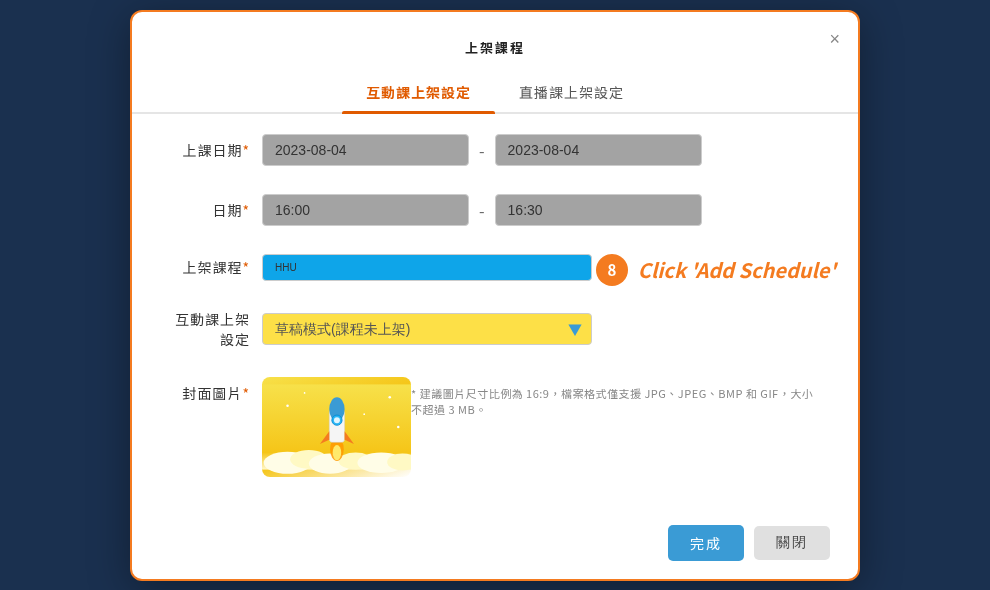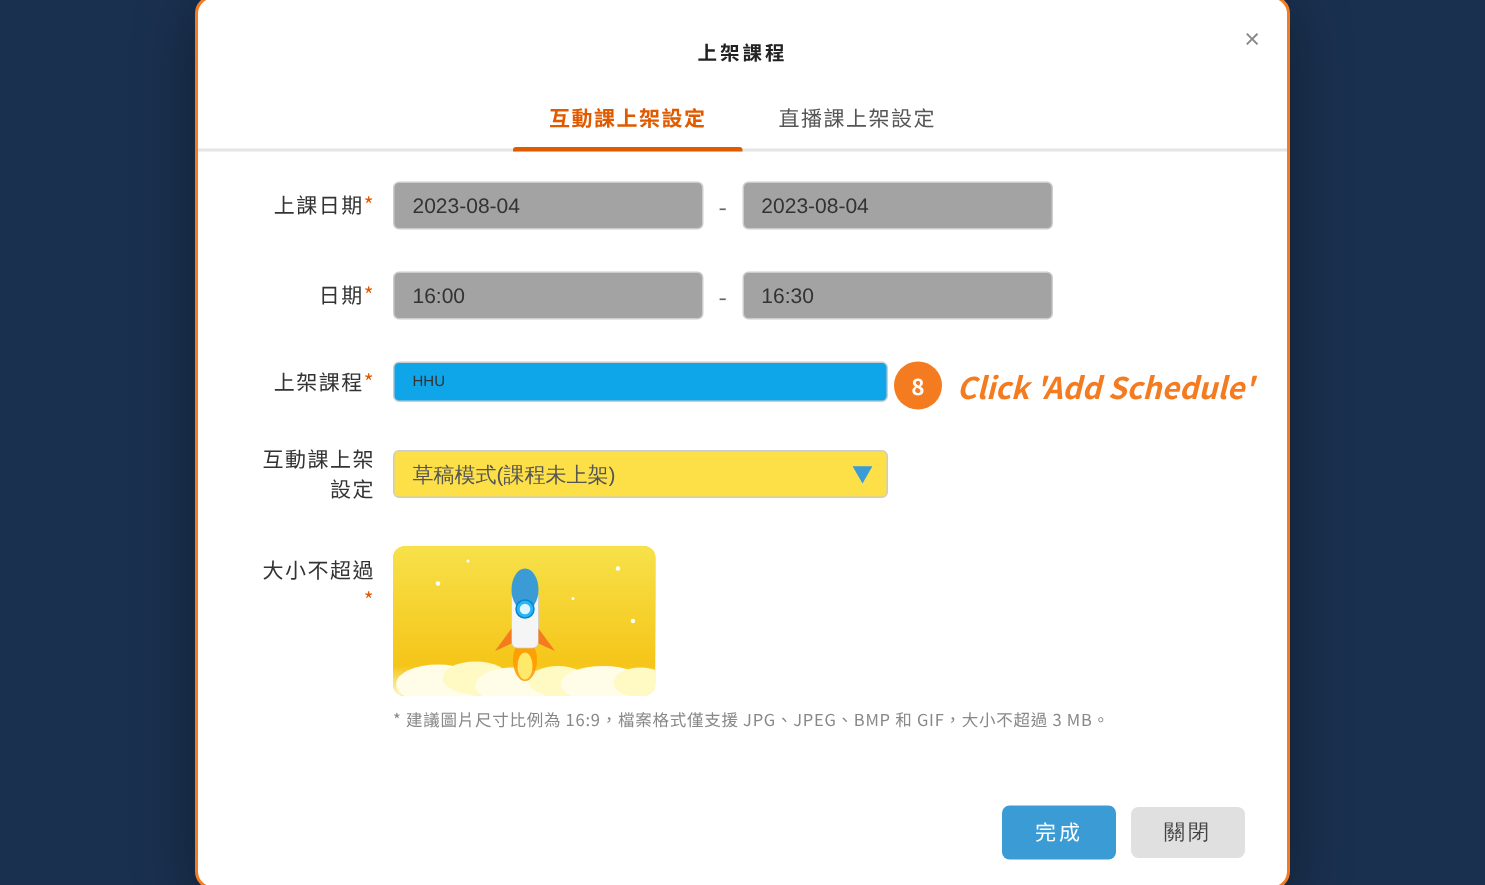--- a/index.html
+++ b/index.html
@@ -155,21 +155,21 @@
       position: absolute;
       right: 10px;
       top: 50%;
       transform: translateY(-50%);
       color: #3a9bd5;
       font-size: 14px;
       pointer-events: none;
     }
     .cover-area {
       display: flex;
-      flex-direction: column;
+      flex-direction: row;
       align-items: flex-start;
     }
     .cover-image-box {
       width: 175px;
       height: 100px;
       border-radius: 8px;
       overflow: hidden;
       background: linear-gradient(160deg, #f7e14a 0%, #f5c518 40%, #f5c518 60%, #fff 100%);
       position: relative;
       display: flex;
@@ -306,21 +306,21 @@
           <select class="form-select">
             <option>草稿模式(課程未上架)</option>
           </select>
           <span class="select-arrow">▼</span>
         </div>
       </div>
     </div>
 
     <div class="form-row" style="align-items:flex-start; margin-top:4px;">
       <div class="form-label" style="padding-top:6px;">
-        <span>大小不超過</span><span class="required">*</span>
+        <span>封面圖片</span><span class="required">*</span>
       </div>
       <div class="cover-area">
         <div class="cover-image-box">
 
           <svg width="175" height="100" viewBox="0 0 175 100" xmlns="http://www.w3.org/2000/svg">
 
             <defs>
               <linearGradient id="skyGrad" x1="0" y1="0" x2="0" y2="1">
                 <stop offset="0%" stop-color="#f7e14a"></stop>
                 <stop offset="80%" stop-color="#f5c518"></stop>

